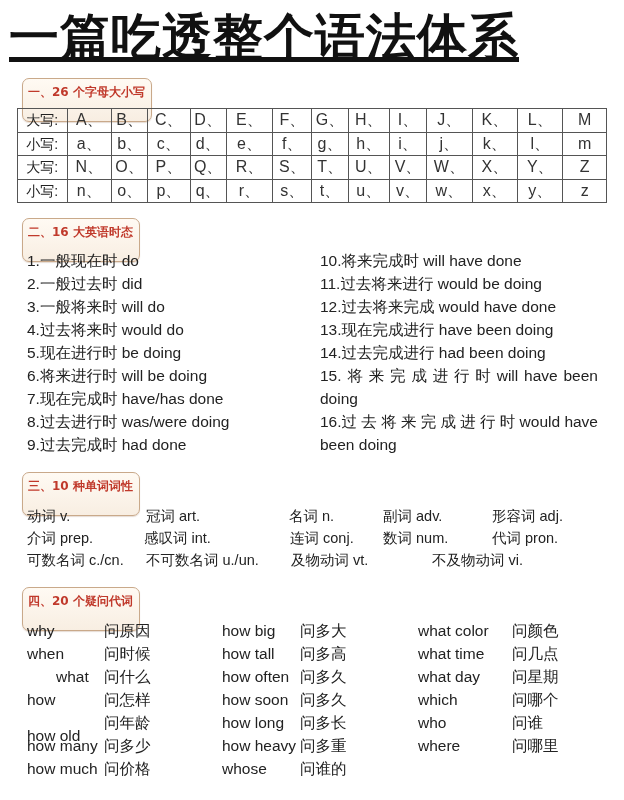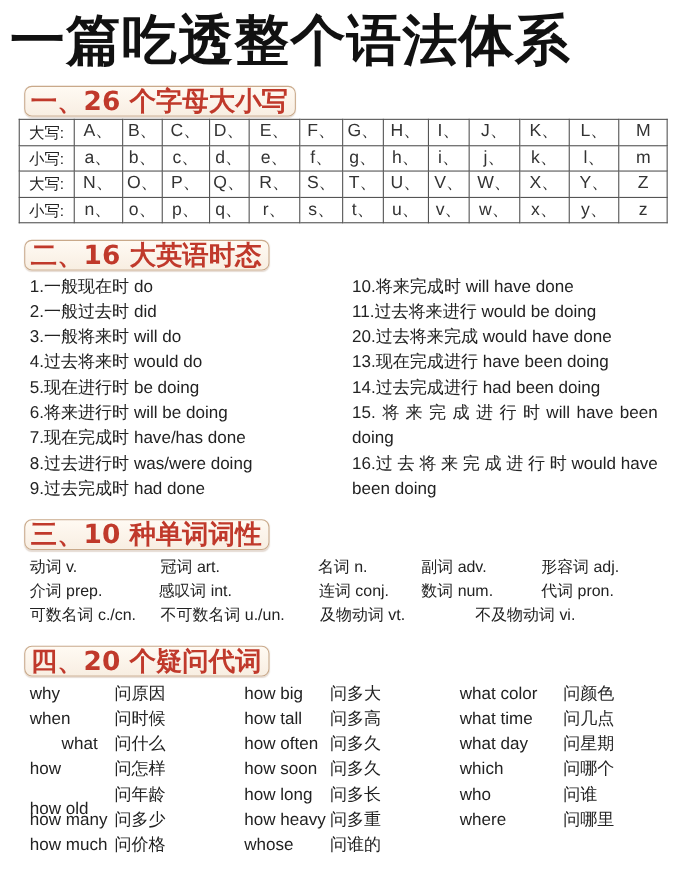--- a/index.html
+++ b/index.html
@@ -3,28 +3,29 @@
   <meta charset="utf-8">
   <style>
     * { margin: 0; padding: 0; box-sizing: border-box; }
     html, body { width: 624px; height: 800px; background: #ffffff; overflow: hidden; }
     body { position: relative; font-family: "DejaVu Sans", "Liberation Sans", sans-serif; color: #222; }
 
     .title {
       position: absolute; left: 0; top: 6px; width: 528px; text-align: center;
       font-size: 50px; font-weight: bold; color: #111; letter-spacing: 1px;
       line-height: 62px;
+      text-decoration: underline;
     }
 
     .section-header {
-      position: absolute; left: 22px; height: 28px;
+      position: absolute; left: 22px; height: 44px;
       border: 1px solid #c9a98a; border-radius: 7px;
       background: linear-gradient(#fffaf3, #f8eee2);
       padding: 0 6px 0 5px;
-      font-size: 24px; font-weight: bold; color: #c0392b;
+      font-size: 12px; font-weight: bold; color: #c0392b;
       line-height: 26px; white-space: nowrap;
       box-shadow: 0 1px 1px rgba(150,110,80,0.25);
     }
 
     
     .alpha-table {
       position: absolute; left: 17px; top: 108px; width: 590px;
       border-collapse: collapse; table-layout: fixed;
       font-family: "Liberation Sans", sans-serif;
     }
@@ -146,21 +147,21 @@
 <div class="text-line" style="left:27px;top:297px;">3.一般将来时 will do</div>
 <div class="text-line" style="left:27px;top:320px;">4.过去将来时 would do</div>
 <div class="text-line" style="left:27px;top:343px;">5.现在进行时 be doing</div>
 <div class="text-line" style="left:27px;top:366px;">6.将来进行时 will be doing</div>
 <div class="text-line" style="left:27px;top:389px;">7.现在完成时 have/has done</div>
 <div class="text-line" style="left:27px;top:412px;">8.过去进行时 was/were doing</div>
 <div class="text-line" style="left:27px;top:435px;text-align:center;">9.过去完成时 had done</div>
 
 <div class="text-line" style="left:320px;top:251px;">10.将来完成时 will have done</div>
 <div class="text-line" style="left:320px;top:274px;">11.过去将来进行 would be doing</div>
-<div class="text-line" style="left:320px;top:297px;">20.过去将来完成 would have done</div>
+<div class="text-line" style="left:320px;top:297px;">12.过去将来完成 would have done</div>
 <div class="text-line" style="left:320px;top:320px;">13.现在完成进行 have been doing</div>
 <div class="text-line" style="left:320px;top:343px;">14.过去完成进行 had been doing</div>
 
 <div class="justified-line" id="t15" style="left:320px;top:366px;">
     <span>15.</span>
     <span>将</span>
     <span>来</span>
     <span>完</span>
     <span>成</span>
     <span>进</span>

